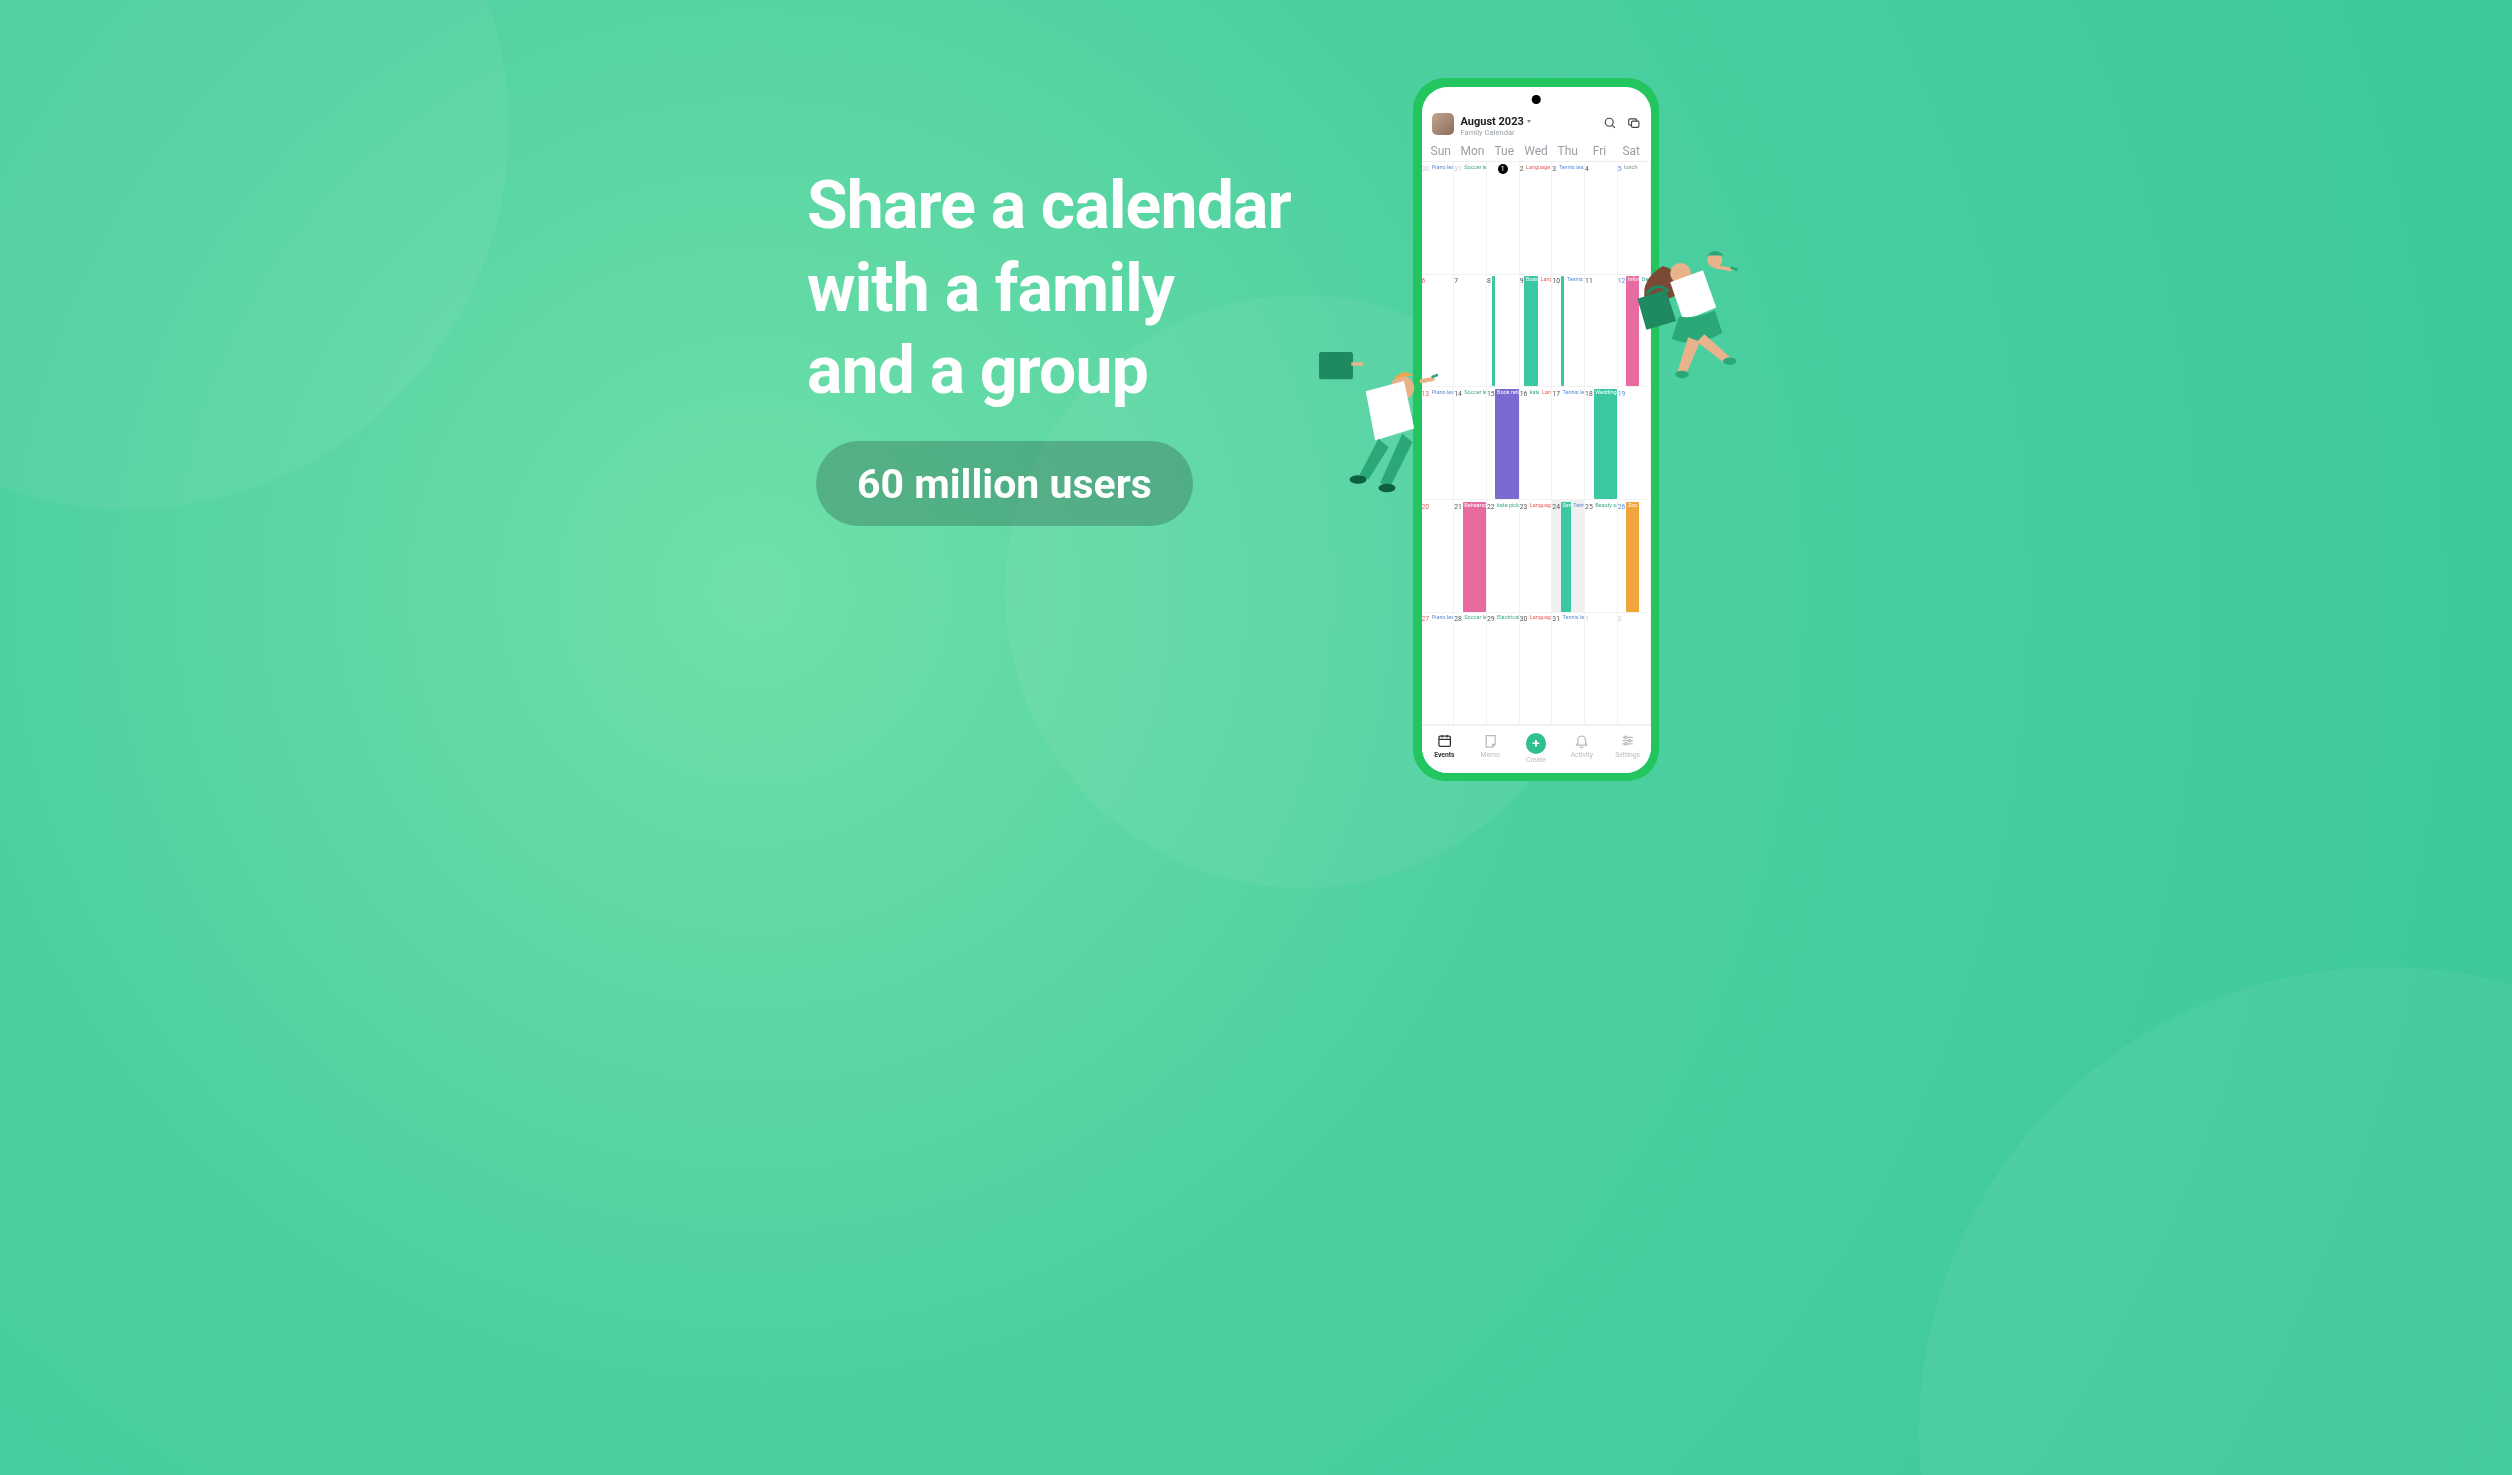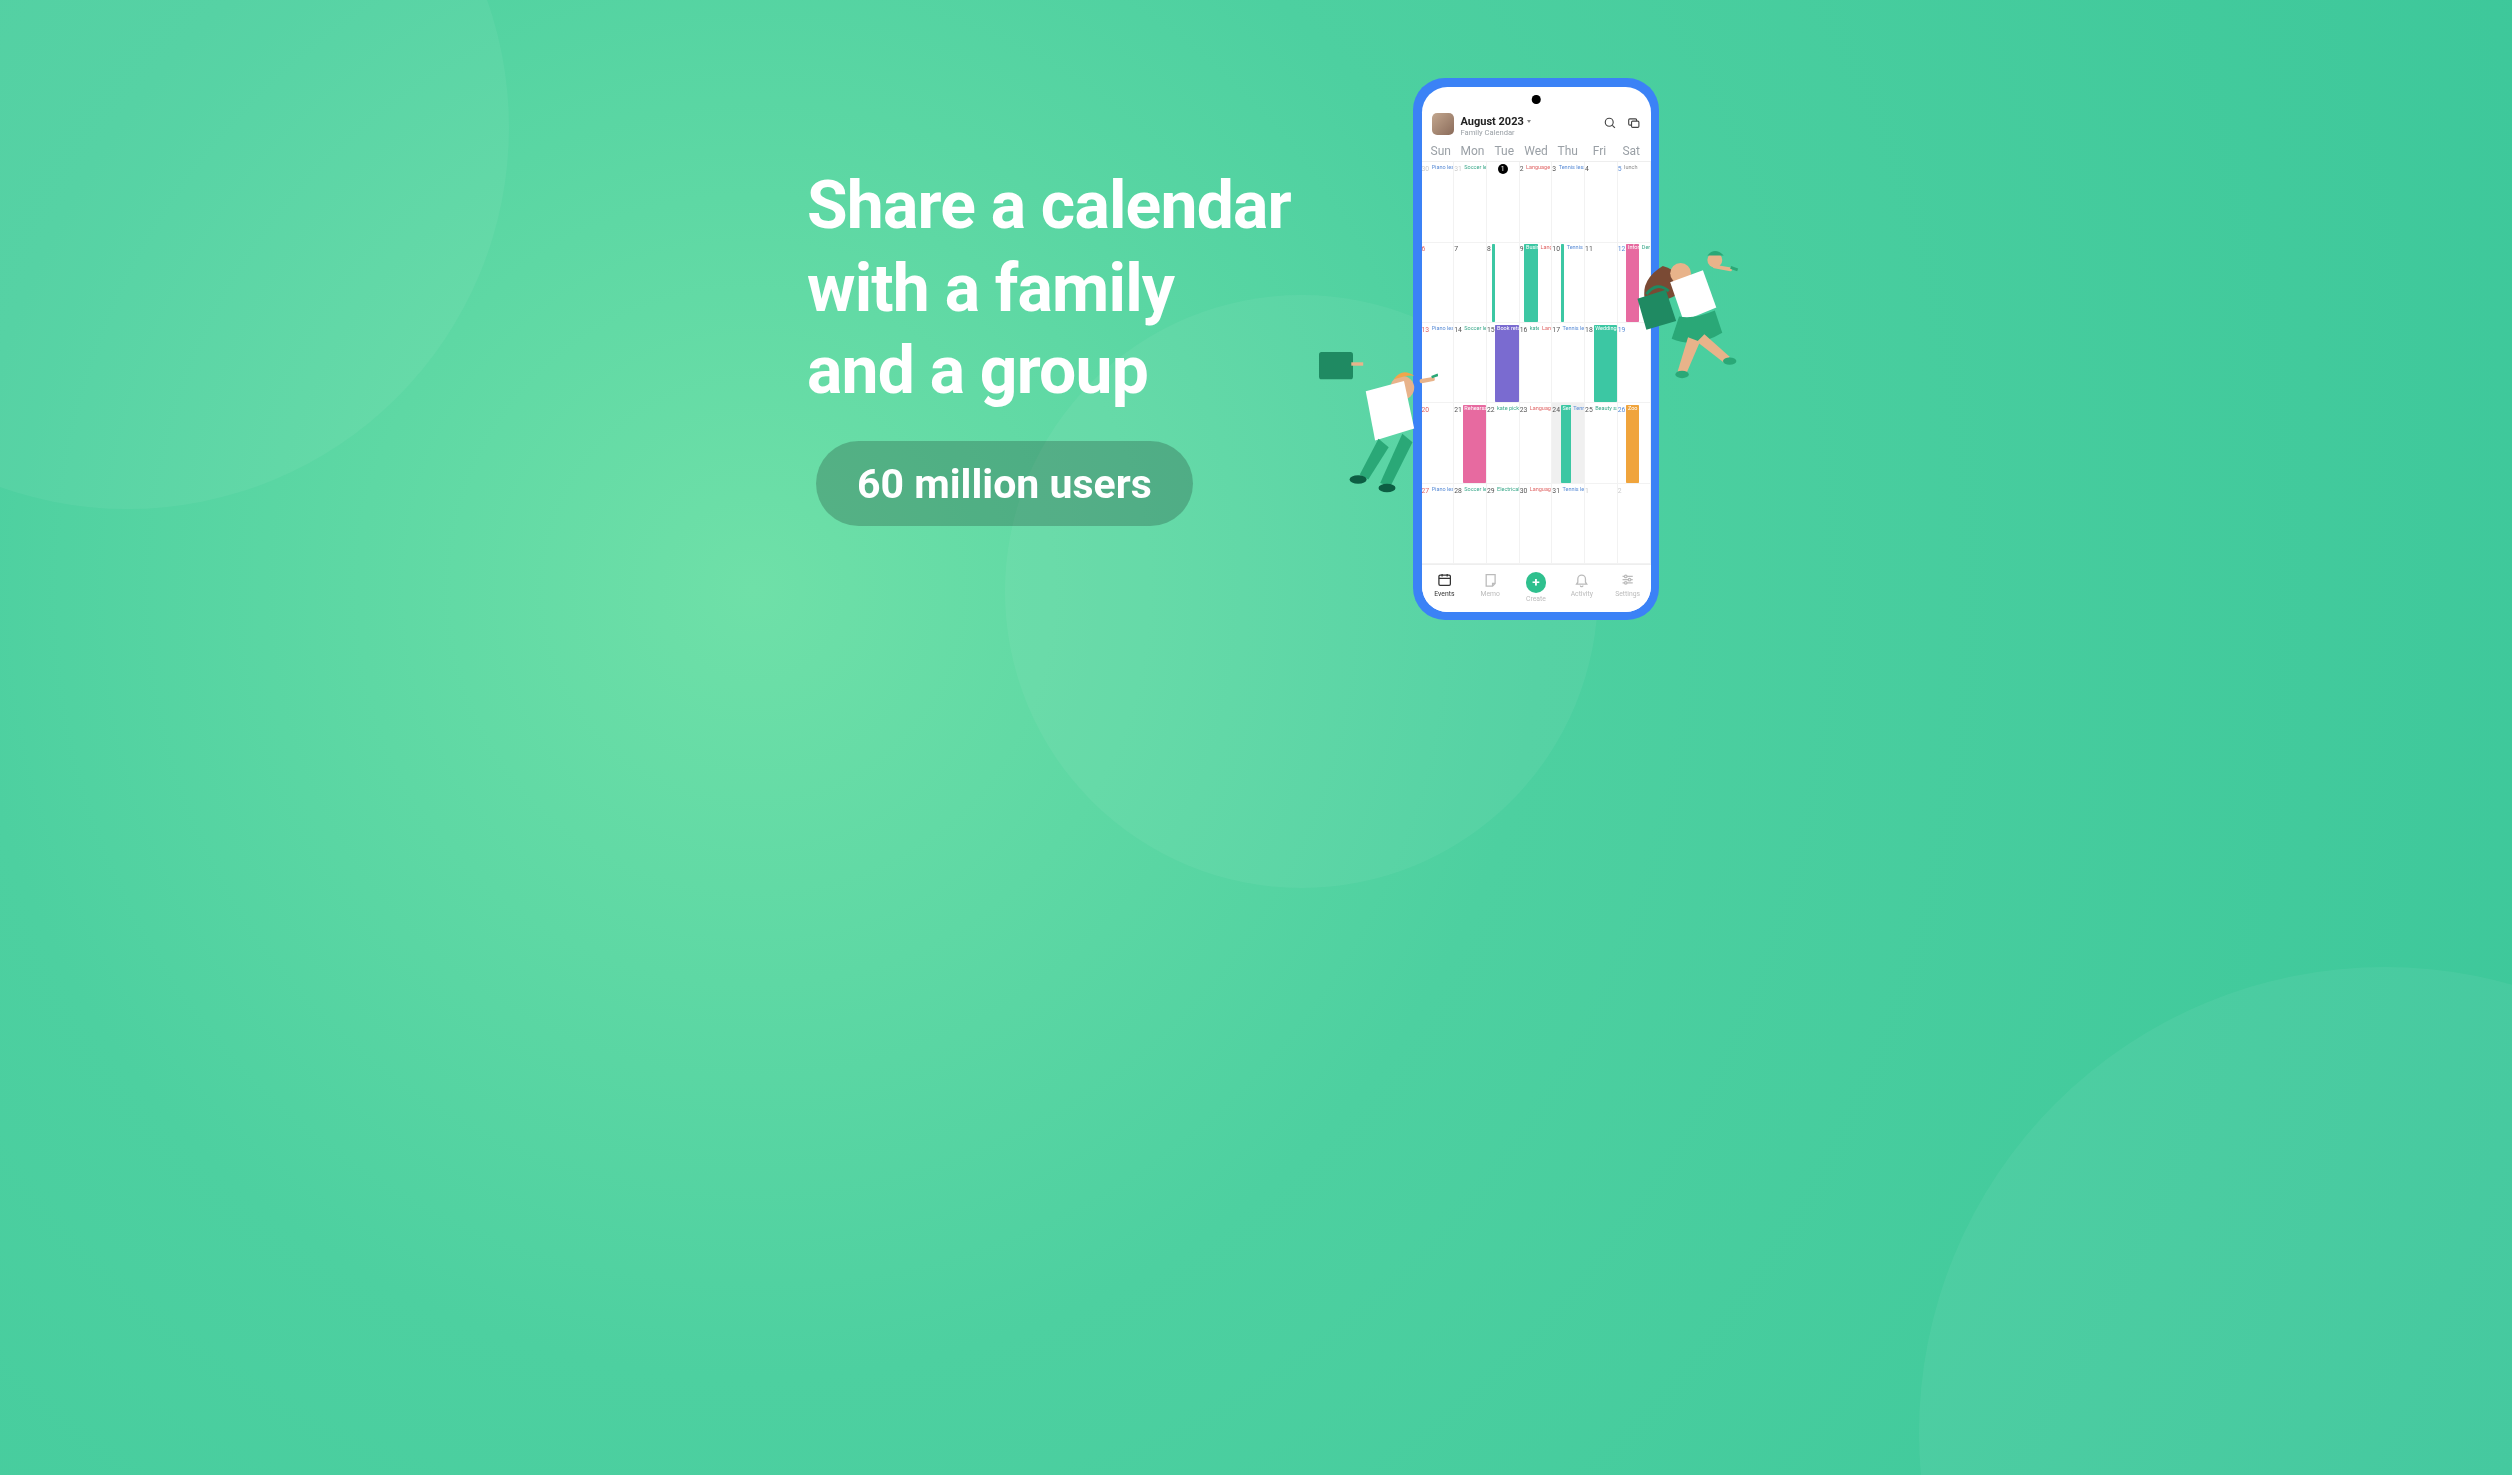--- a/index.html
+++ b/index.html
@@ -53,22 +53,22 @@
   padding: 18.6px 41px;
   border-radius: 846px;
 }
 
 
 .phone {
   position: absolute;
   left: 763px;
   top: 78px;
   width: 246px;
-  height: 542px;
-  background: #3b82f6;
+  height: 703px;
+  background: #22c55e;
   border-radius: 32px;
   padding: 8.5px;
 }
 .screen {
   width: 100%;
   height: 100%;
   background: #fff;
   border-radius: 25.4px;
   overflow: hidden;
   display: flex;
@@ -171,21 +171,21 @@
   display: grid;
   grid-template-columns: repeat(5, 1fr);
   padding: 6.8px 0 8.5px 0;
   border-top: 0.8px solid #eee;
   background: #fff;
 }
 .tab {
   display: flex; flex-direction: column; align-items: center; gap: 2.5px;
   font-size: 6.8px; color: #bbb;
 }
-.tab.active { color: #333; font-weight: 400; }
+.tab.active { color: #333; font-weight: 700; }
 .tab .icon {
   width: 15.3px; height: 15.3px;
   display: flex; align-items: center; justify-content: center;
   color: #bbb;
 }
 .tab.active .icon { color: #333; }
 .fab {
   width: 20.3px; height: 20.3px;
   background: #2fc08e;
   border-radius: 50%;

